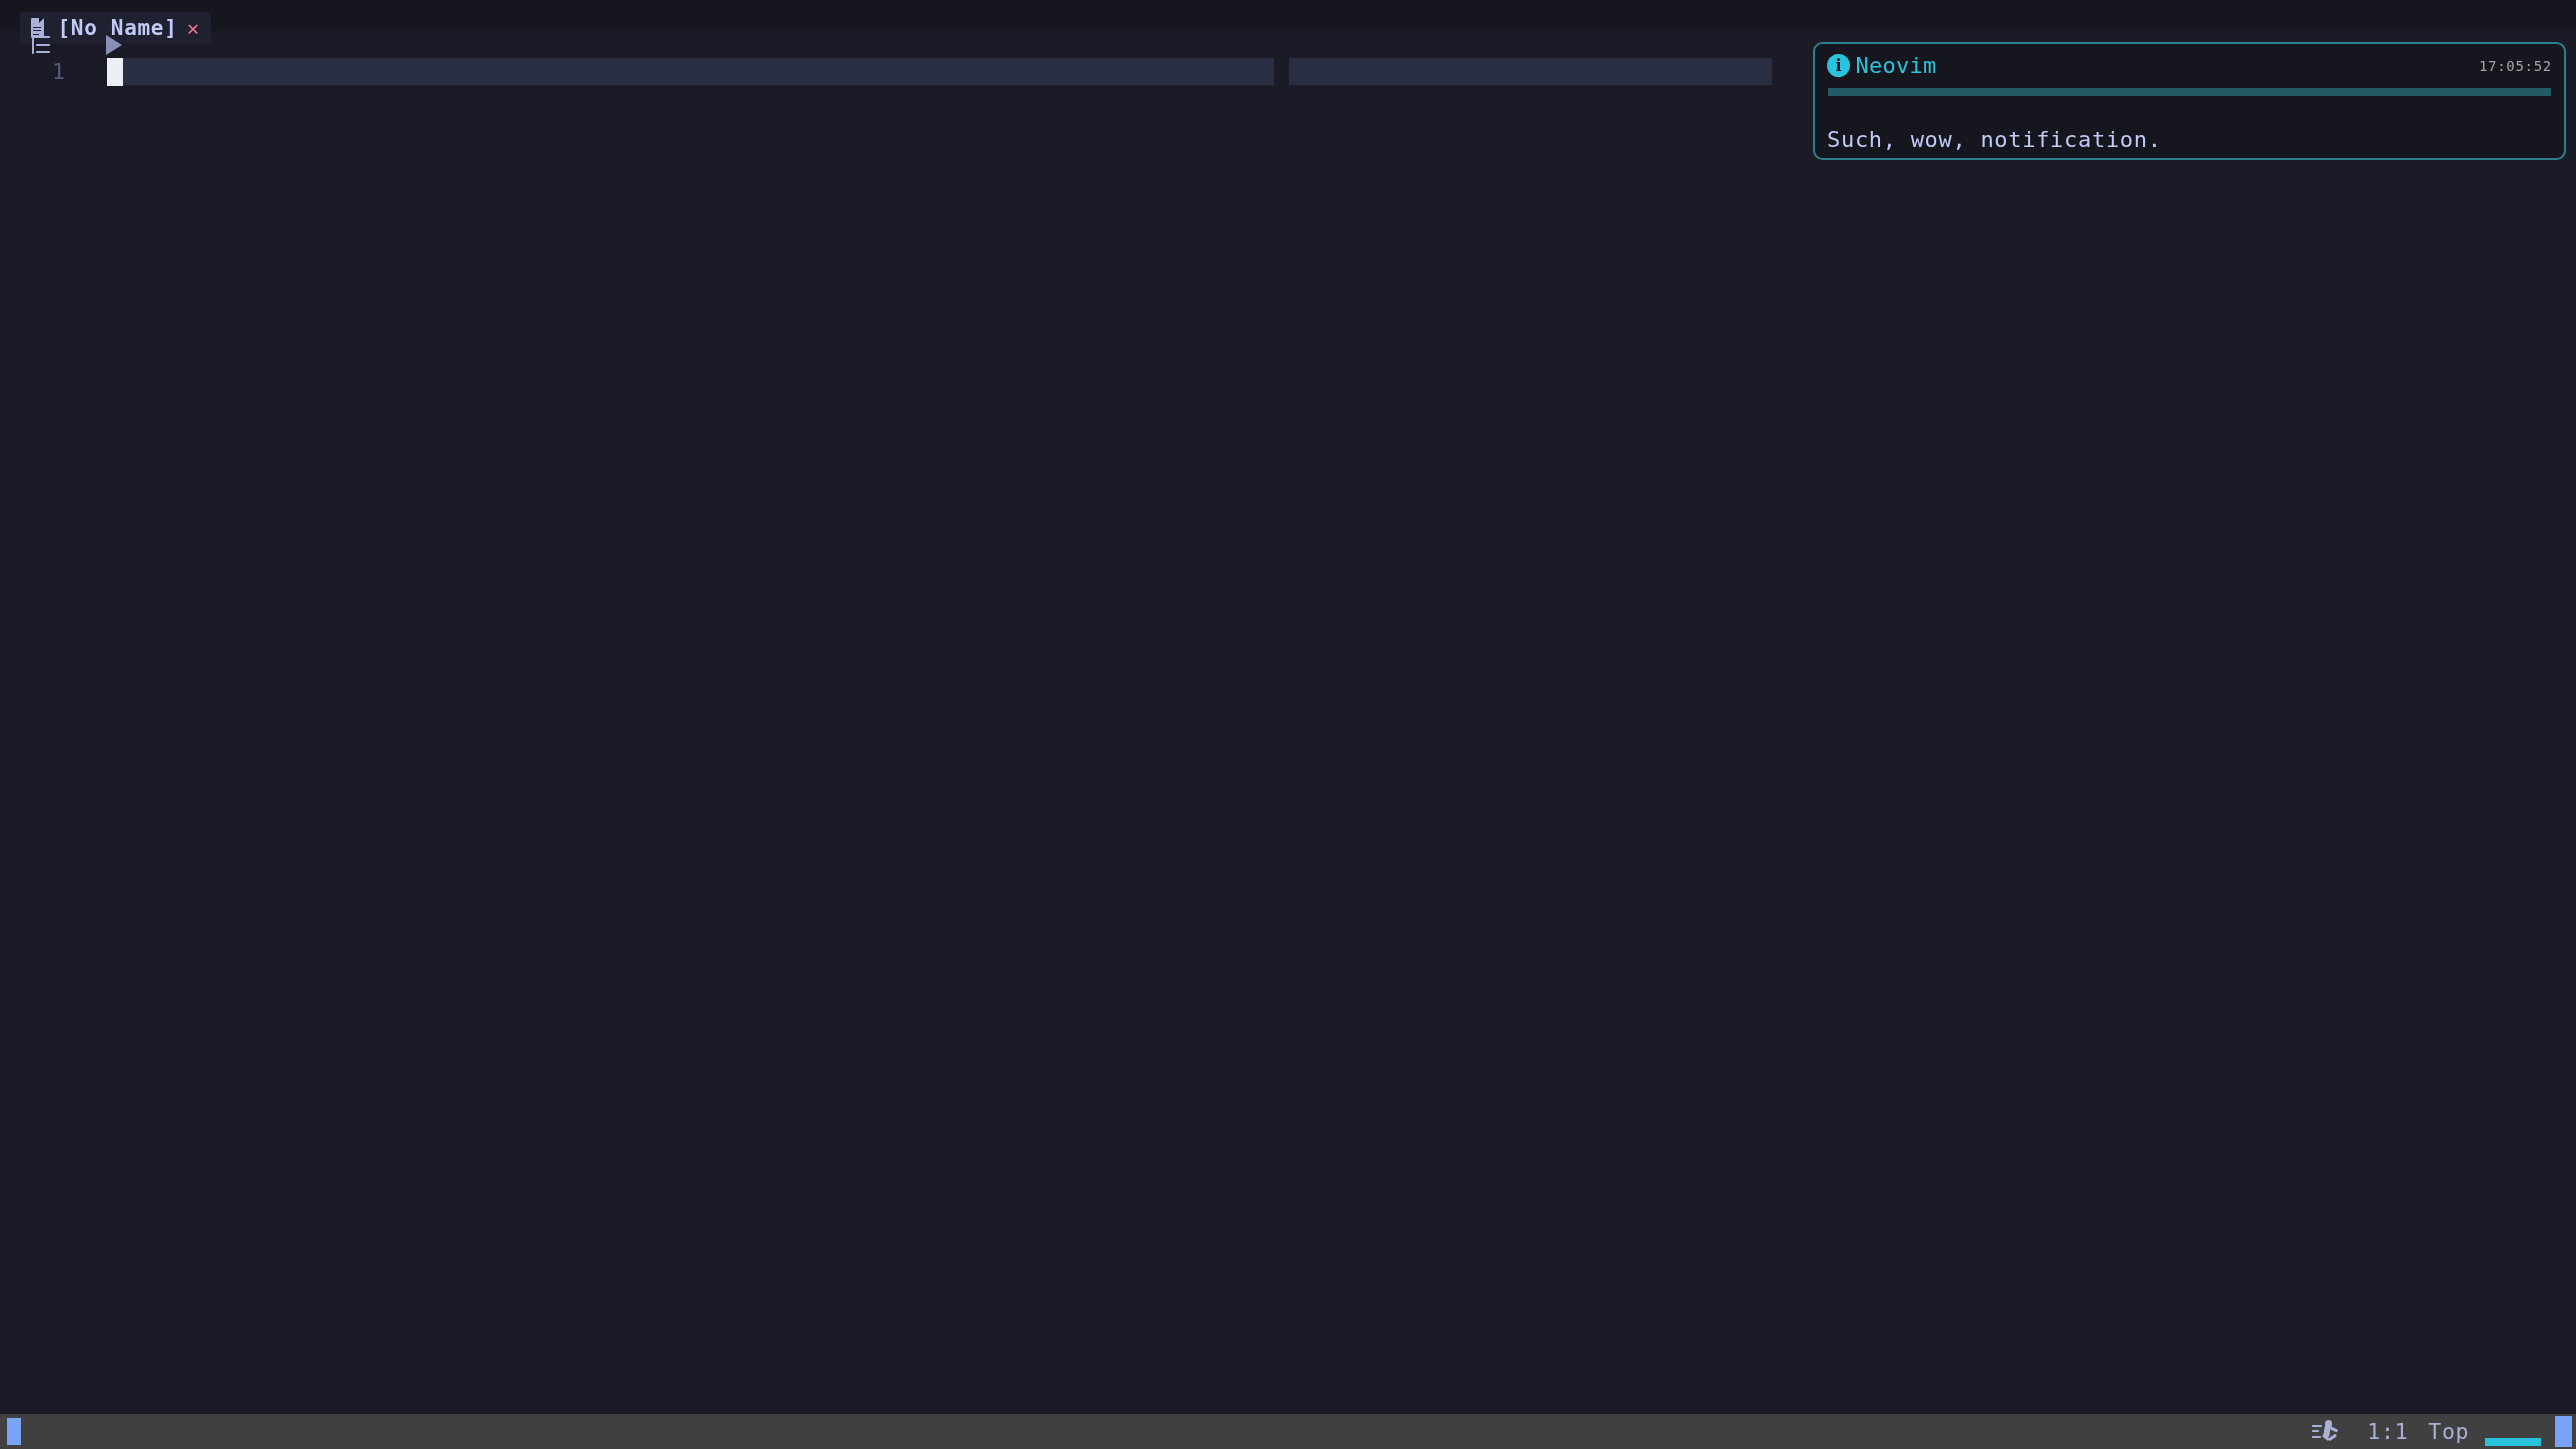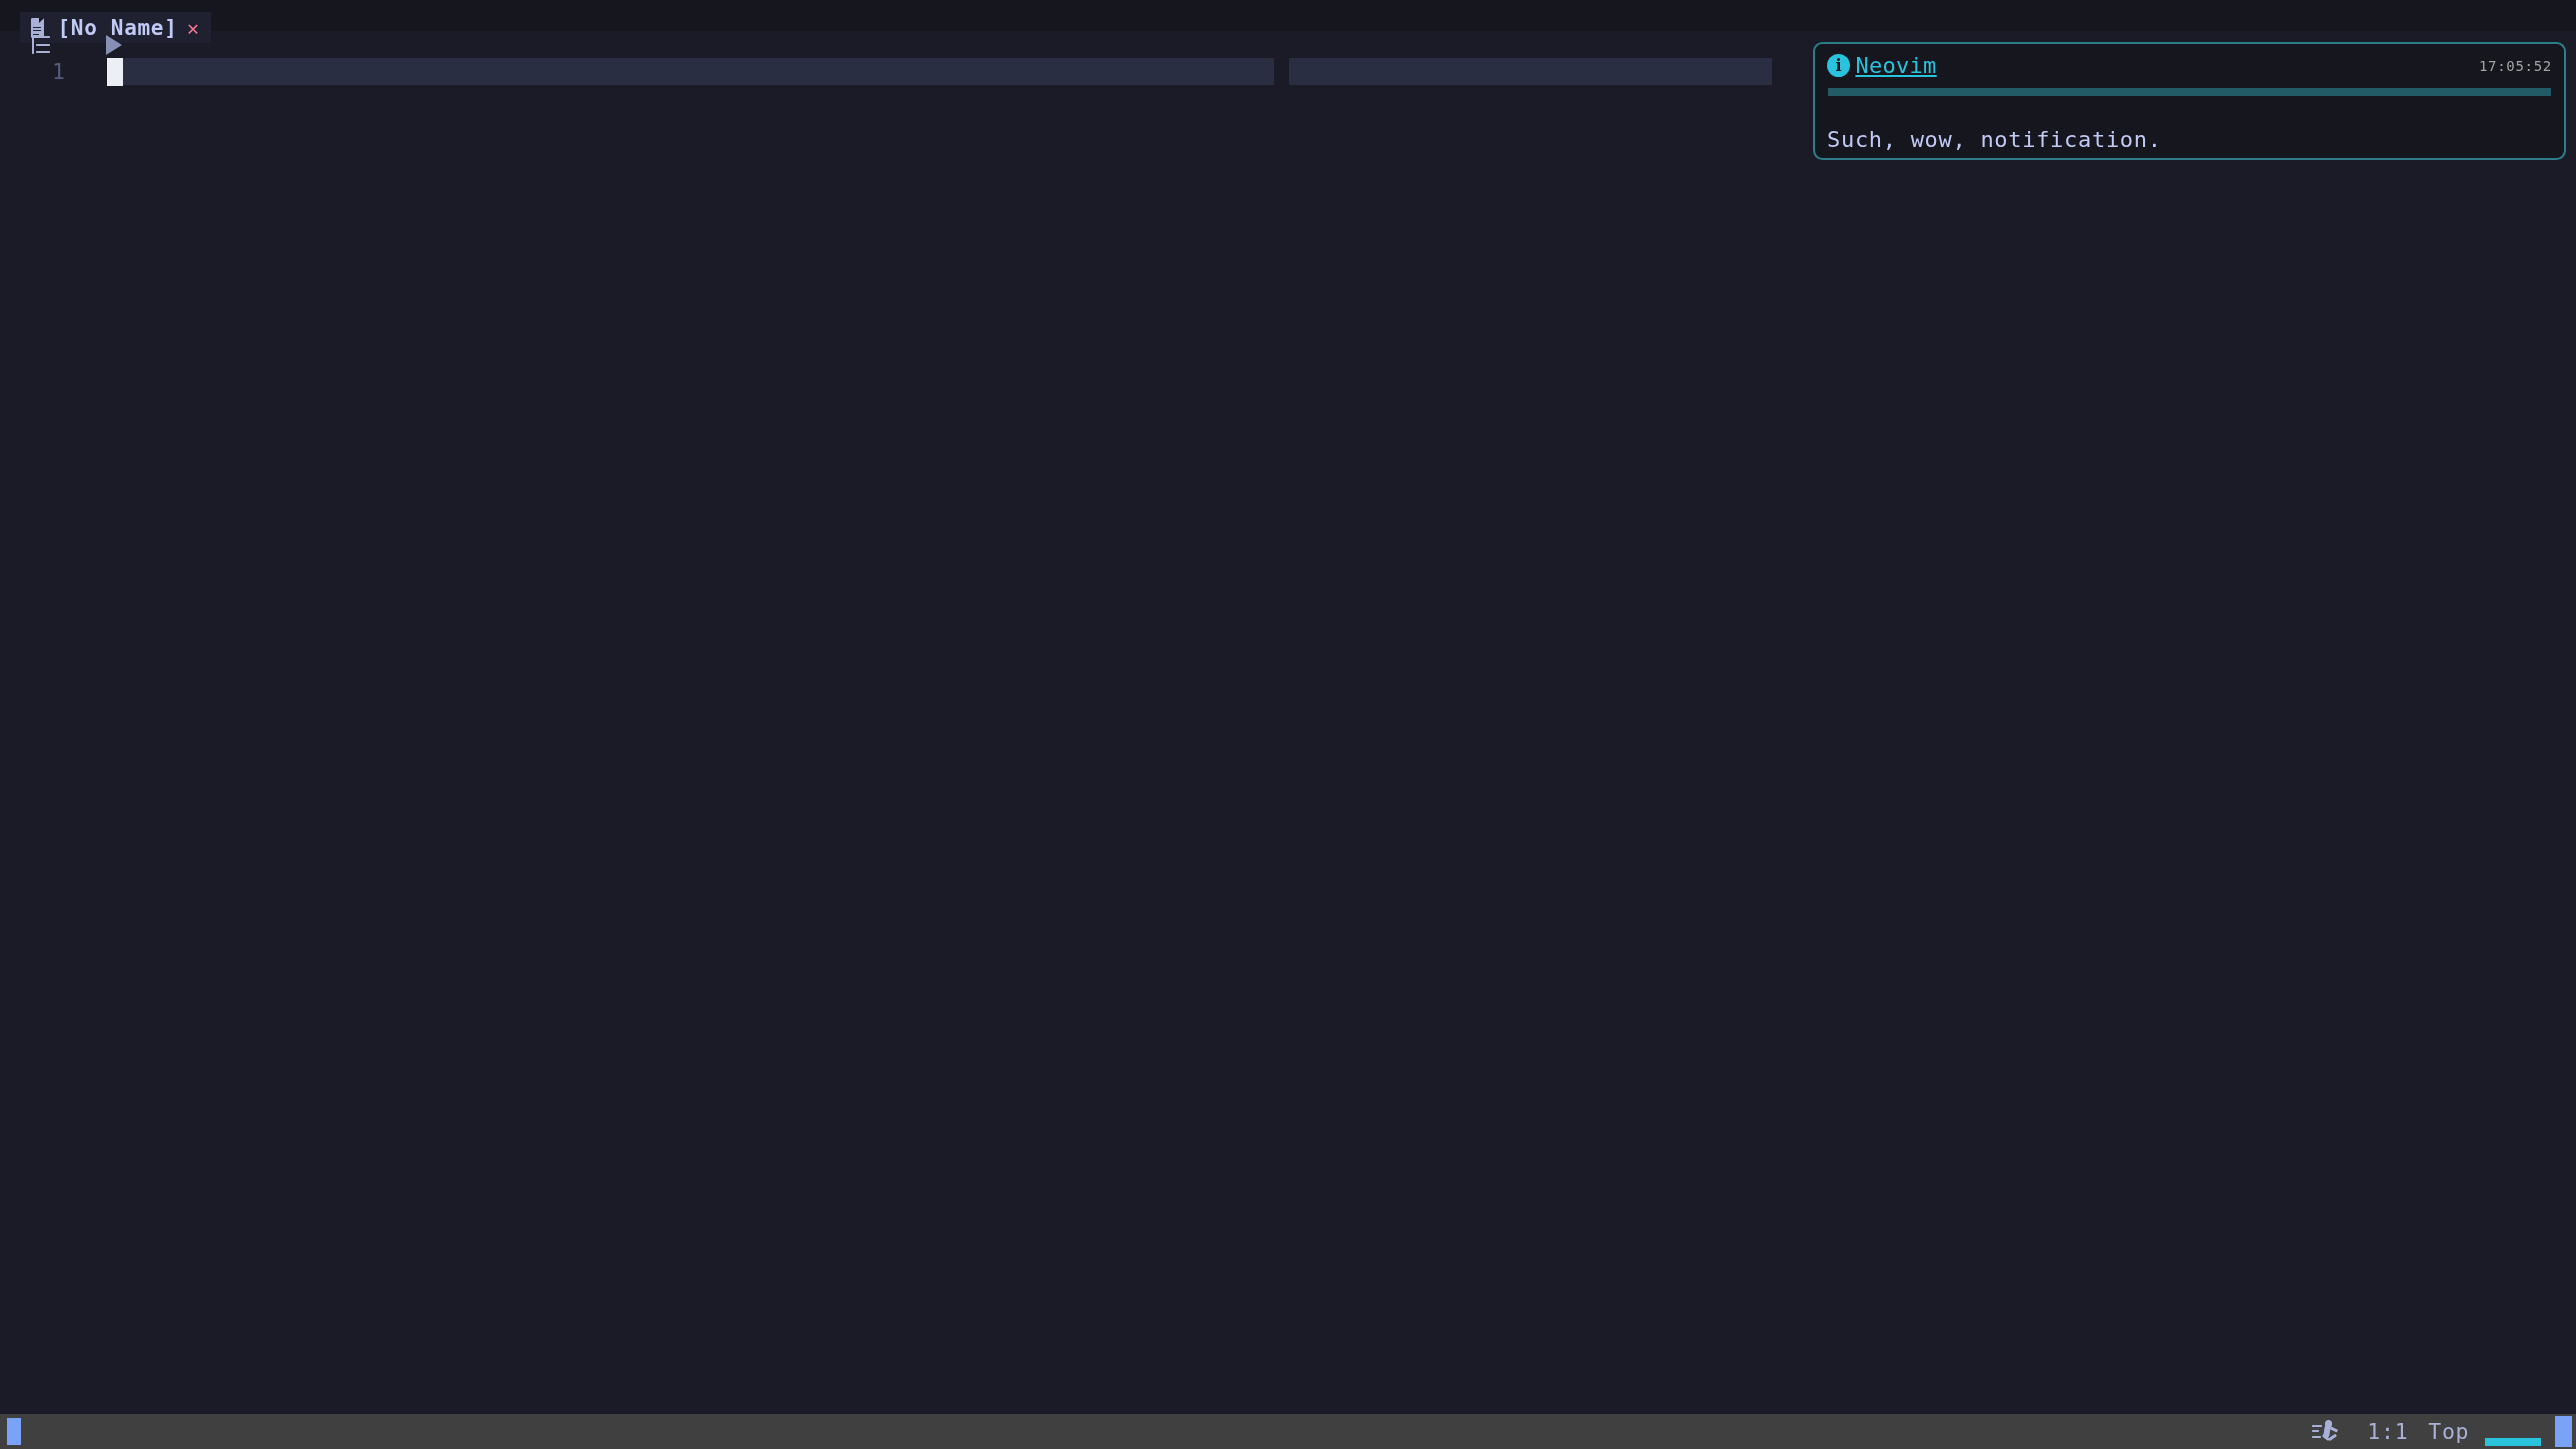--- a/index.html
+++ b/index.html
@@ -96,21 +96,21 @@
     justify-content:space-between;
   }
   .notif-title-wrap { display:flex; align-items:center; gap:5.4px; }
   .info-icon {
     width:23px; height:23px; border-radius:50%;
     background:#2ac3de; color:#16161e;
     font-size:16px; font-weight:bold; line-height:23px; text-align:center;
     font-family:"DejaVu Serif","Liberation Serif",serif;
     flex:none;
   }
-  .notif-title { font-size:22px; color:#2ac3de; letter-spacing:0.3px;text-decoration:underline; }
+  .notif-title { font-size:22px; color:#2ac3de; letter-spacing:0.3px; }
   .notif-time  { font-size:14px; color:#a3a3a3; letter-spacing:0.7px; }
   .notif-divider {
     height:8px; background:#225a66; margin:1.3px 1.3px 0 1.3px;
   }
   .notif-body {
     font-size:22px; color:#c0caf5; letter-spacing:0.7px;
     padding-top:31px; white-space:pre;
   }
 
   

